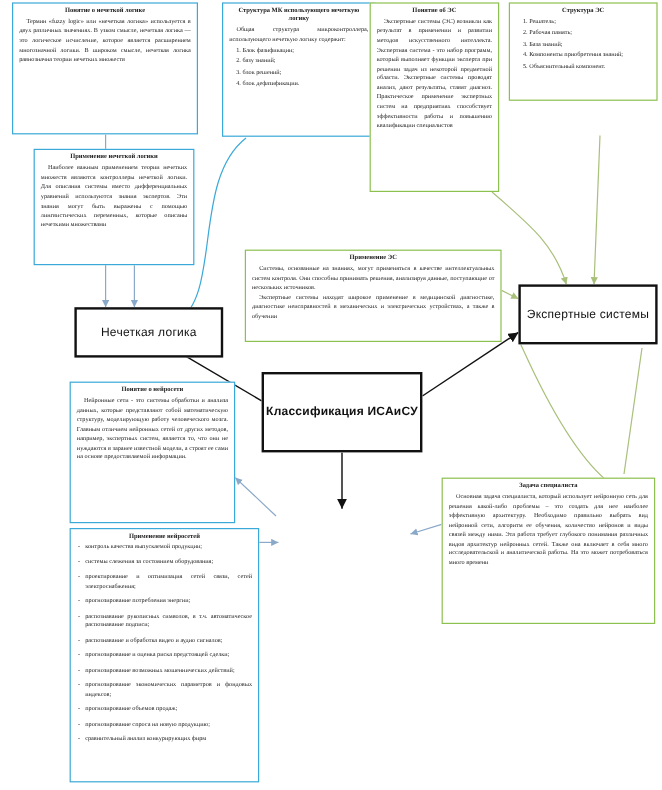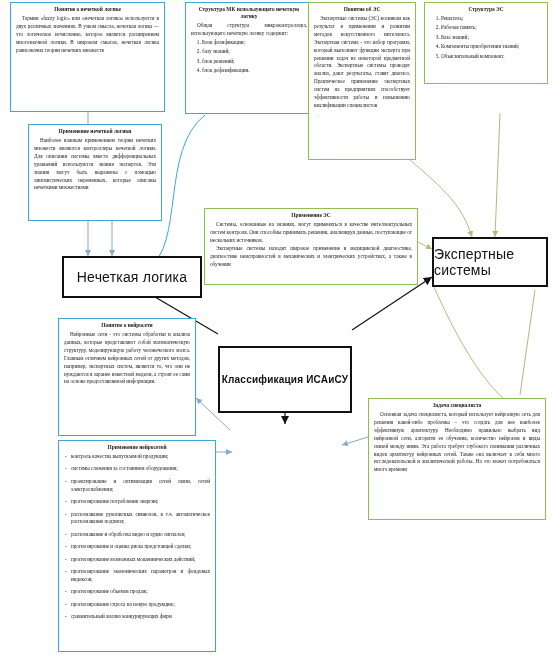--- a/index.html
+++ b/index.html
@@ -29,23 +29,23 @@
   .box ul{margin:1px 0 0 0;padding-left:0;list-style:none;}
   .box ul li{margin:0 0 4.5px 0;text-align:justify;padding-left:7px;position:relative;}
   .box ul li:before{content:"-";position:absolute;left:1px;top:0;}
 
   
   .node{
     position:absolute;box-sizing:border-box;background:#ffffff;
     border:2px solid #111111;
     display:flex;align-items:center;justify-content:center;
     font-family:"Liberation Sans", sans-serif;
-    font-size:14px;letter-spacing:.2px;color:#111;
+    font-size:10px;letter-spacing:.2px;color:#111;
   }
-  .node.center{font-size:10px;font-weight:bold;margin-top:36px;}
+  .node.center{font-size:10px;font-weight:bold;}
 </style>
 </head>
 <body>
 
 <div class="canvas">
 
   <svg class="links" viewBox="0 0 552 658">
     <defs>
       <marker id="ar-blue" markerWidth="7" markerHeight="7" refX="6" refY="3" orient="auto">
         <path d="M0,0 L6,3 L0,6 z" fill="#8aa8c8"></path>
@@ -150,21 +150,21 @@
       <li>прогнозирование спроса на новую продукцию;</li>
       <li>сравнительный анализ конкурирующих фирм</li>
     </ul>
   </div>
 
   <div class="box green" style="left:368px;top:398px;width:178px;height:122px;">
     <span class="t">Задача специалиста</span>
     <p>Основная задача специалиста, который использует нейронную сеть для решения какой-либо проблемы – это создать для нее наиболее эффективную архитектуру. Необходимо правильно выбрать вид нейронной сети, алгоритм ее обучения, количество нейронов и виды связей между ними. Эта работа требует глубокого понимания различных видов архитектур нейронных сетей. Также она включает в себя много исследовательской и аналитической работы. На это может потребоваться много времени</p>
   </div>
 
-  <div class="node" style="left:62px;top:256px;width:140px;height:42px;">
+  <div class="node" style="left:62px;top:256px;width:124px;height:42px;">
     <span>Нечеткая логика</span>
   </div>
 
   <div class="node center" style="left:218px;top:310px;width:134px;height:67px;">
     <span>Классификация ИСАиСУ</span>
   </div>
 
   <div class="node" style="left:432px;top:237px;width:116px;height:50px;">
     <span>Экспертные системы</span>
   </div>

